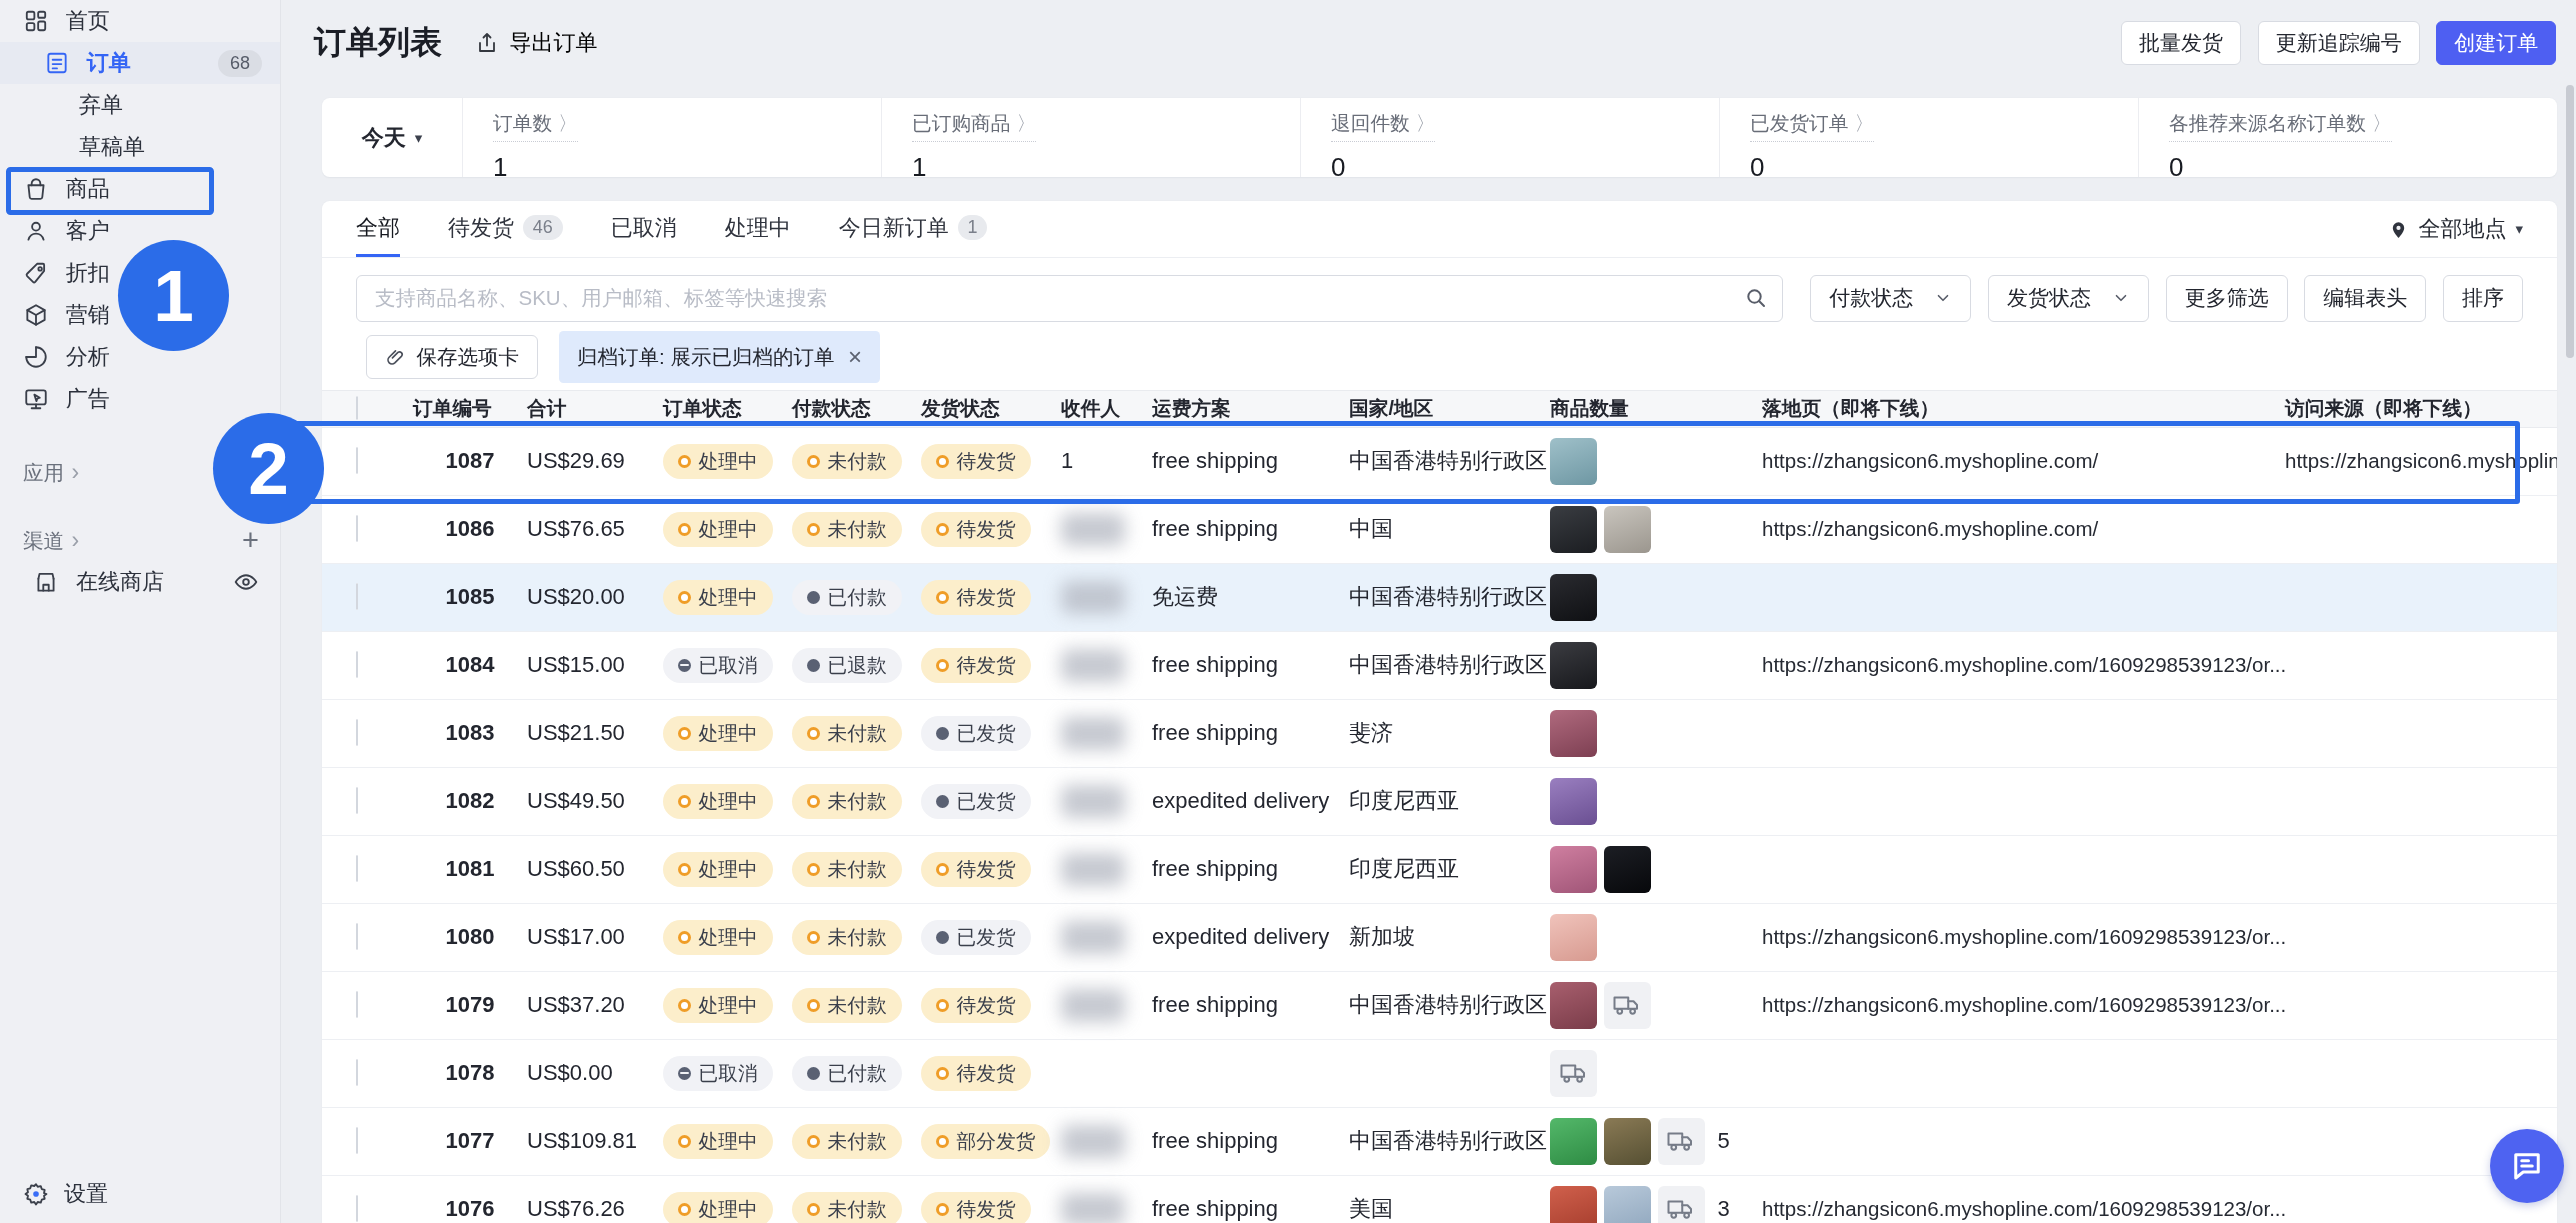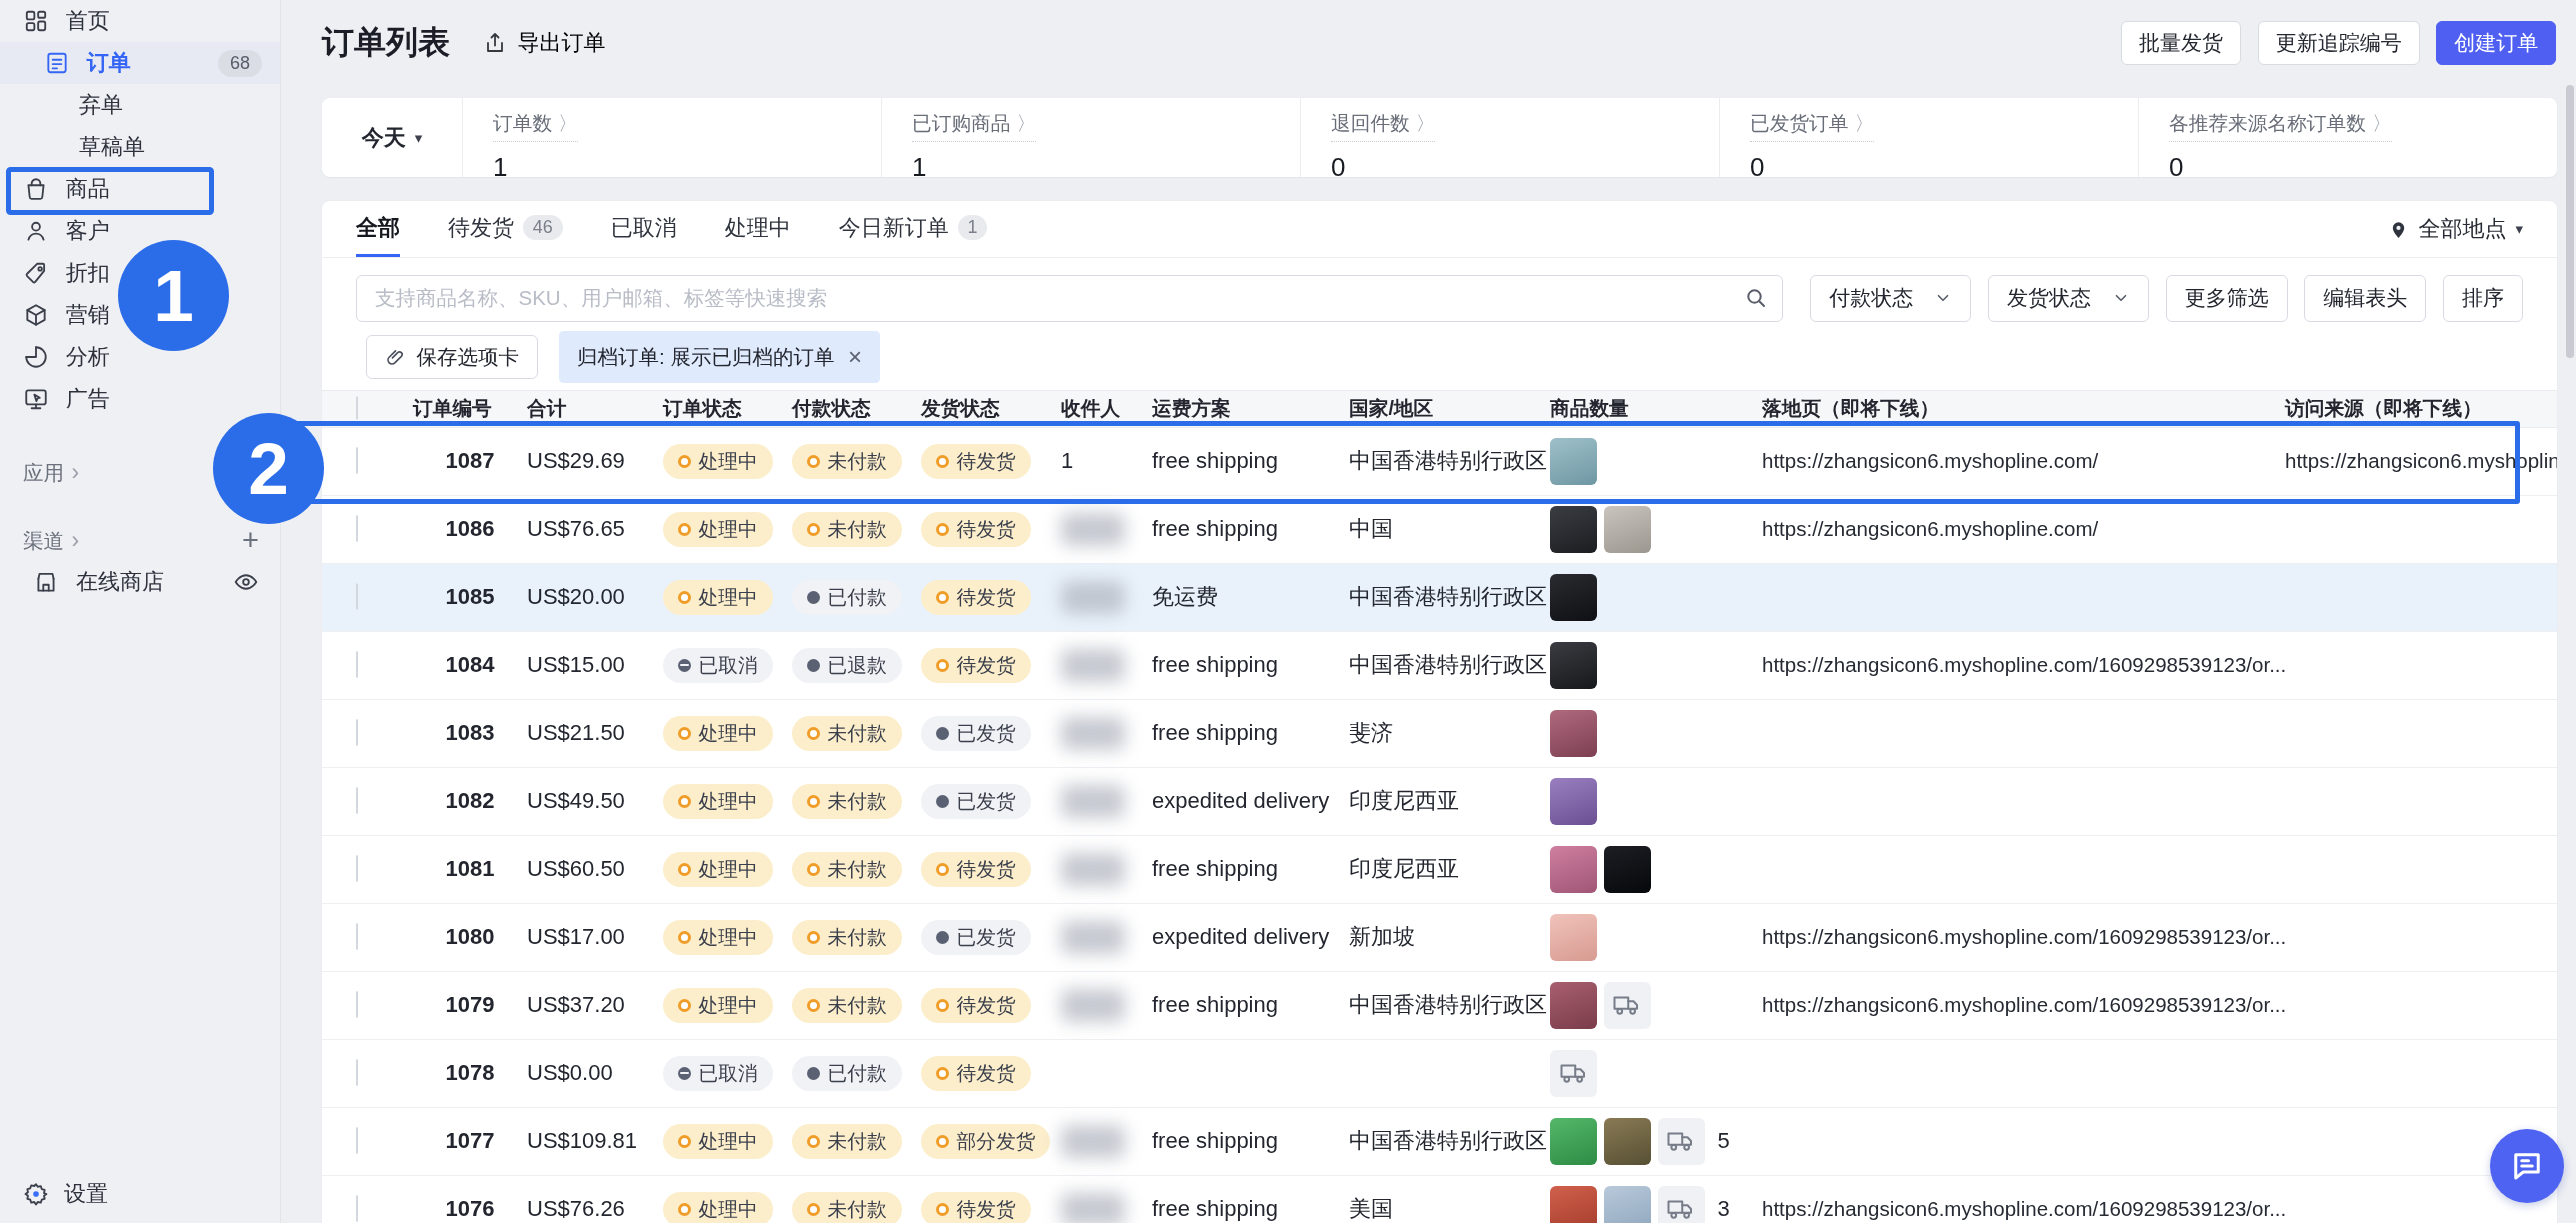--- a/index.html
+++ b/index.html
@@ -19,21 +19,21 @@
   .section-row { display:flex; align-items:center; gap:7.6px; padding:0 21px 0 23px; height:41px; font-size:20.5px; color:#6a707c; }
   .section-row .chev { font-size:23px; color:#9ba0aa; }
   .section-row .plus { margin-left:auto; font-size:29px; color:#6a707c; line-height:1; }
   .store-row { display:flex; align-items:center; gap:17px; padding:0 21px 0 33px; height:42px; font-size:22px; color:#2c313c; }
   .store-row .nicon svg, .settings-row .nicon svg { width:26px; height:26px; stroke:#3a3f4a; fill:none; stroke-width:1.7; stroke-linecap:round; stroke-linejoin:round; }
   .store-row .eye { margin-left:auto; }
   .settings-row { position:absolute; bottom:7.6px; left:0; right:0; height:45px; display:flex; align-items:center; gap:15px; padding:0 23px; font-size:22px; color:#2c313c; }
   .mt42 { margin-top:32px; } .mt36 { margin-top:27px; }
 
   
-  .topbar { position:absolute; left:281px; top:0; right:0; height:85px; display:flex; align-items:center; padding:0 19.7px 0 41px; }
+  .topbar { position:absolute; left:273px; top:0; right:0; height:85px; display:flex; align-items:center; padding:0 19.7px 0 41px; }
   .page-title { font-size:32px; font-weight:bold; color:#1b1e26; }
   .export-btn { display:flex; align-items:center; gap:10.6px; margin-left:33px; font-size:22px; color:#000000; cursor:pointer; }
   .export-btn svg { width:24px; height:24px; stroke:#34383f; fill:none; stroke-width:1.8; stroke-linecap:round; stroke-linejoin:round; }
   .top-actions { margin-left:auto; display:flex; gap:16.7px; }
   .btn { height:44px; display:inline-flex; align-items:center; padding:0 17px; background:#fff; border:0.8px solid #d8dbe2; border-radius:6px; font-size:21px; color:#23262f; cursor:pointer; }
   .btn.primary { background:#4e5ff2; border-color:#4e5ff2; color:#fff; }
 
   
   .stats { position:absolute; left:322px; top:98px; width:2235px; height:79px; background:#fff; border-radius:7.6px; display:flex; box-shadow:0 0.8px 1.5px rgba(20,30,60,.05); }
   .period { width:141px; border-right:0.8px solid #ecedf1; display:flex; align-items:center; justify-content:center; gap:9px; font-size:22px; font-weight:bold; color:#23262f; cursor:pointer; }
@@ -41,21 +41,21 @@
   .stat-card { flex:1 1 0; padding:12px 7.6px 0 30px; border-right:0.8px solid #ecedf1; }
   .stat-card:last-child { border-right:none; }
   .stat-label { display:inline-flex; align-items:center; gap:6px; font-size:19.7px; color:#686d78; border-bottom:1.5px dotted #c9ccd4; padding-bottom:3.8px; cursor:pointer; }
   .stat-label .chev { color:#9ba0aa; font-size:19.7px; }
   .stat-value { font-size:26px; color:#181b22; margin-top:9.8px; }
 
   
   .card { position:absolute; left:322px; top:201px; width:2235px; height:1023px; background:#fff; border-radius:7.6px 7.6px 0 0; overflow:hidden; box-shadow:0 0.8px 1.5px rgba(20,30,60,.05); }
   .tabs-row { height:57px; display:flex; align-items:center; gap:48px; padding:0 34px; border-bottom:0.8px solid #eceef2; }
   .tab { height:100%; display:flex; align-items:center; gap:9px; font-size:22px; color:#30343e; cursor:pointer; border-bottom:3.8px solid transparent; margin-bottom:-0.8px; }
-  .tab.active { font-weight:bold; color:#15181f; border-bottom-color:#3465f5; }
+  .tab.active { font-weight:normal; color:#15181f; border-bottom-color:#3465f5; }
   .tab-badge { background:#e8eaee; color:#7a7f8a; border-radius:757px; font-size:18px; padding:2.3px 9.8px; font-weight:normal; }
   .loc { margin-left:auto; display:flex; align-items:center; gap:9px; font-size:22px; color:#262a33; cursor:pointer; }
   .loc .caret { font-size:15px; color:#3c414d; }
 
   .search-row { display:flex; gap:16.7px; padding:0 34px; margin-top:16.7px; height:47px; }
   .search-box { width:1546px; position:relative; margin-right:10.6px; }
   .search-box input { width:100%; height:47px; border:0.8px solid #d8dbe2; border-radius:6px; padding:0 53px 0 18px; font-size:20.5px; color:#23262f; outline:none; font-family:inherit; }
   .search-box input::placeholder { color:#b8bcc6; }
   .search-box .sicon { position:absolute; right:15px; top:11.4px; }
   .sicon svg { width:24px; height:24px; stroke:#585d69; fill:none; stroke-width:2; stroke-linecap:round; }

